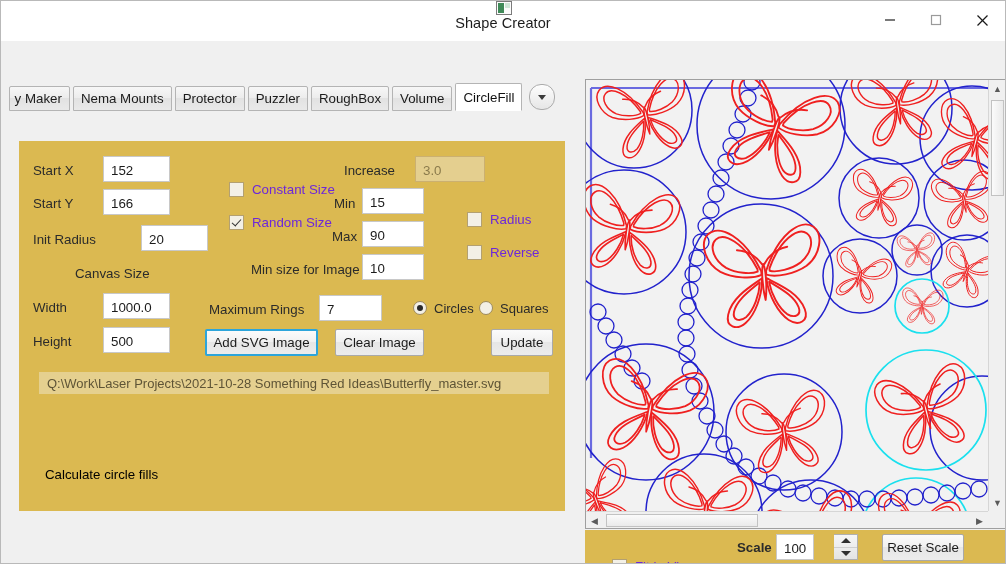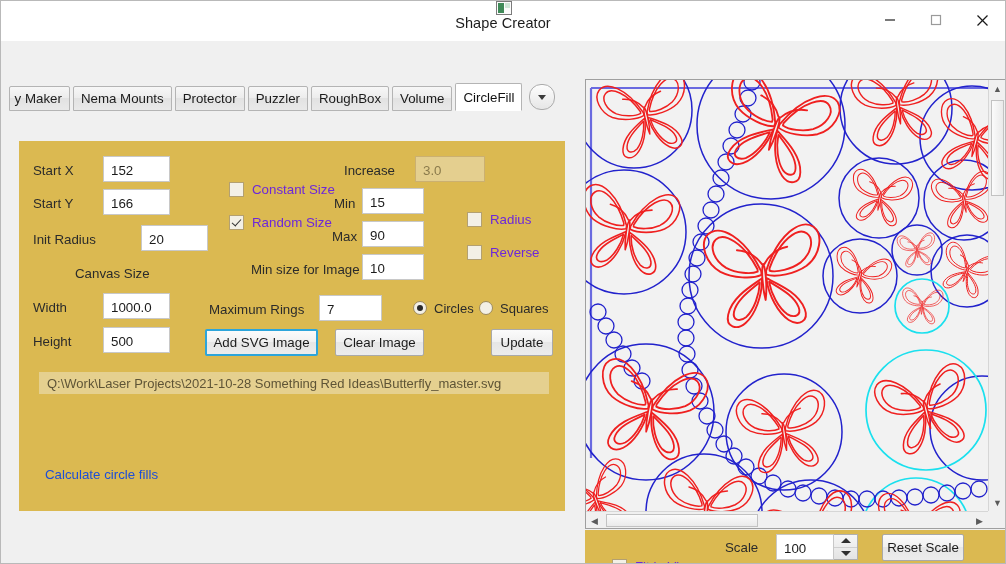--- a/index.html
+++ b/index.html
@@ -217,21 +217,21 @@
     background: #e5d08f;
     display: flex; align-items: center;
     padding-left: 8px;
     font-size: 13px; color: #5e5436;
     box-sizing: border-box;
     white-space: nowrap; overflow: hidden;
   }
   .status-text {
     position: absolute;
     left: 44px; top: 466px;
-    font-size: 13.3px; color: #1d4ed8;
+    font-size: 13.3px; color: #000000;
   }
 
   
   .preview-frame {
     position: absolute;
     left: 584px; top: 78px;
     width: 421px; height: 450px;
     background: #ffffff;
     border: 1px solid #9f9f9f;
     box-sizing: border-box;
@@ -583,23 +583,23 @@
 
     <div class="sb-corner"></div>
   </div>
 
   <div class="bottombar">
     <div class="chk" style="left:27px; top:9px;">
       <span class="box"></span>
       <span>Fit in View</span>
     </div>
 
-    <div class="fld-label" style="left:140px; top:10px;">Scale</div>
-
-    <div class="txtbox" style="left:191px; top:4px; width:58px;">100</div>
+    <div class="fld-label" style="left:152px; top:10px;font-weight:bold;">Scale</div>
+
+    <div class="txtbox" style="left:191px; top:4px; width:38px;">100</div>
     <div class="spin" style="left:249px; top:4px;">
       <div class="half">
           <span class="ar-up"></span>
         </div>
       <div class="half">
           <span class="ar-dn"></span>
         </div>
     </div>
 
     <div class="btn" style="left:297px; top:4px; width:82px;">Reset Scale</div>

